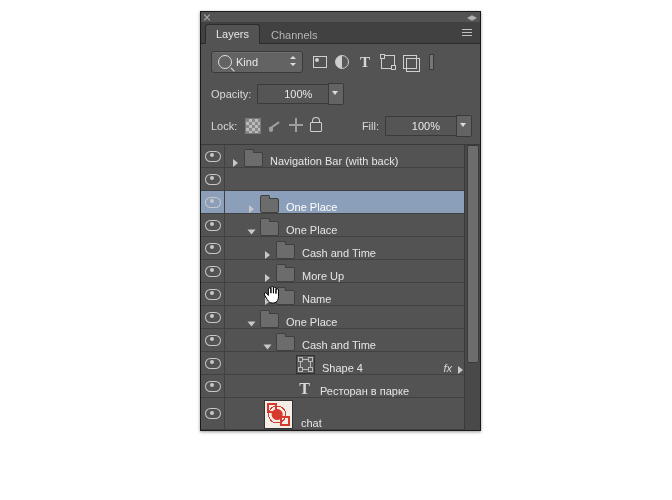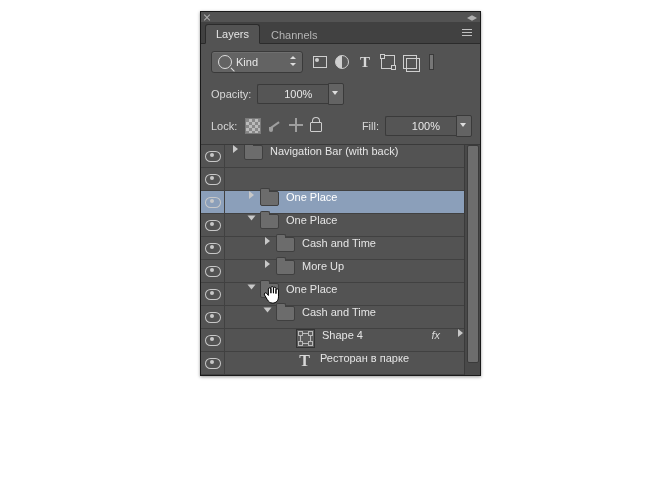--- a/index.html
+++ b/index.html
@@ -186,21 +186,21 @@
   flex-shrink:0;
 }
 .eye {
   width:14px; height:9px; border:1.2px solid #c8c8c8; border-radius:70% / 100%;
   position:relative;
 }
 .eye::after{content:"";position:absolute;width:4px;height:4px;border-radius:50%;background:#c8c8c8;top:1.5px;left:4px;}
 .content {
   flex:1;
   display:flex;
-  align-items:flex-start;
+  align-items:flex-end;
   height:100%;
   padding-left: var(--indent, 0px);
   min-width:0;
 }
 .tri {
   width:0;height:0;
   border-top:4px solid transparent;
   border-bottom:4px solid transparent;
   border-left:5px solid #c8c8c8;
   margin: 0 6px 0 1px;
@@ -231,21 +231,21 @@
   width:27px; height:27px; border:1px solid #333; margin-right:8px; flex-shrink:0;
   position:relative;
   background:
     radial-gradient(circle at 45% 50%, #d63a2f 0 5px, transparent 6px),
     radial-gradient(circle at 45% 50%, transparent 0 8px, #d63a2f 8px 9px, transparent 9px),
     #f4eee6;
 }
 .img-thumb::before{content:"";position:absolute;left:2px;top:2px;width:6px;height:6px;border:2px solid #d63a2f;}
 .img-thumb::after{content:"";position:absolute;right:2px;bottom:2px;width:6px;height:6px;border:2px solid #d63a2f;}
 .name { color:#e5e5e5; font-size:11px; white-space:nowrap; overflow:hidden; text-overflow:ellipsis;}
-.fx { margin-left:auto; margin-right:18px; font-style:italic; color:#d8d8d8; font-size:11px;}
+.fx { margin-left:auto; margin-right:6px; font-style:italic; color:#d8d8d8; font-size:11px;}
 .fx-tri{width:0;height:0;border-top:4px solid transparent;border-bottom:4px solid transparent;border-left:5px solid #c8c8c8;margin-right:2px;}
 .cursor {
   position:absolute;
   left:263px; top:284px;
   width:18px;height:22px;
   pointer-events:none;
   z-index:50;
 }
 </style>
 </head>
@@ -353,20 +353,30 @@
           </div>
         </div>
         <div class="layer-row">
           <div class="vis-col">
             <div class="eye"></div>
           </div>
           <div class="content" style="--indent: 39px;">
             <div class="tri"></div>
             <div class="folder"></div>
             <span class="name">More Up</span>
+          </div>
+        </div>
+        <div class="layer-row">
+          <div class="vis-col">
+            <div class="eye"></div>
+          </div>
+          <div class="content" style="--indent: 39px;">
+            <div class="tri"></div>
+            <div class="folder"></div>
+            <span class="name">Name</span>
           </div>
         </div>
         <div class="layer-row">
           <div class="vis-col">
             <div class="eye"></div>
           </div>
           <div class="content" style="--indent: 23px;">
             <div class="tri down"></div>
             <div class="folder"></div>
             <span class="name">One Place</span>
@@ -400,20 +410,29 @@
         </div>
         <div class="layer-row">
           <div class="vis-col">
             <div class="eye"></div>
           </div>
           <div class="content" style="--indent: 71px;">
             <div class="txt-thumb">T</div>
             <span class="name">Ресторан в парке</span>
           </div>
         </div>
+        <div class="layer-row tall">
+          <div class="vis-col">
+            <div class="eye"></div>
+          </div>
+          <div class="content" style="--indent: 39px;">
+            <div class="img-thumb"></div>
+            <span class="name">chat</span>
+          </div>
+        </div>
       </div>
     <div class="scrolltrack">
       <div class="scrollthumb"></div>
     </div>
   </div>
 
 </div>
 
 <svg class="cursor" viewBox="0 0 20 24">
   <path d="M6 11 V5.5 a1.4 1.4 0 0 1 2.8 0 V10 V4 a1.4 1.4 0 0 1 2.8 0 V10 V4.7 a1.4 1.4 0 0 1 2.8 0 V10.5 V6.5 a1.4 1.4 0 0 1 2.8 0 V14 c0 4 -2.5 7 -6.5 7 c-3 0 -4.5 -1.5 -6 -4 l-3 -5 a1.5 1.5 0 0 1 2.4 -1.8 L6 12.5 Z" fill="#fff" stroke="#000" stroke-width="1.1"></path>

